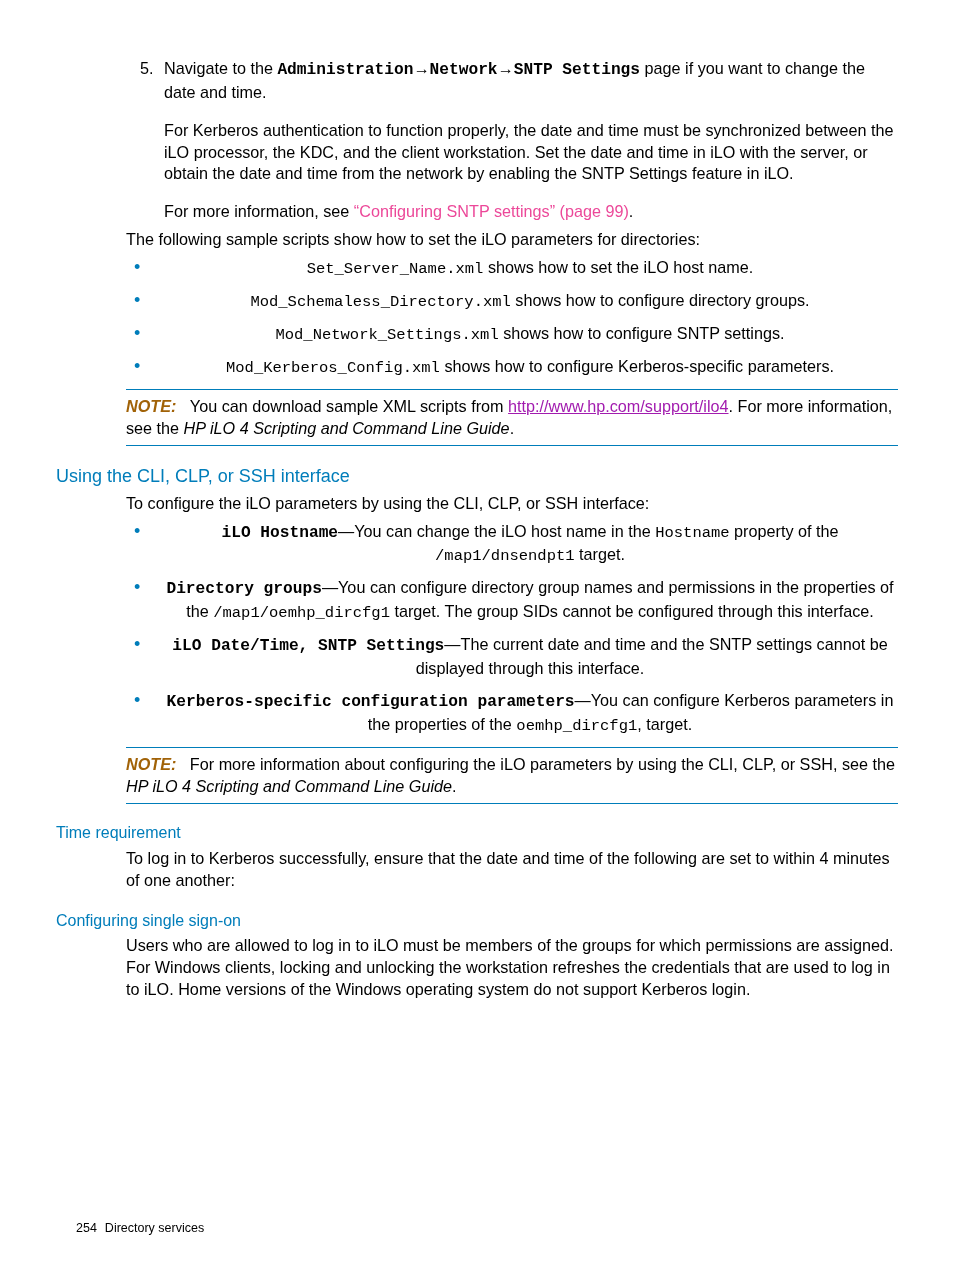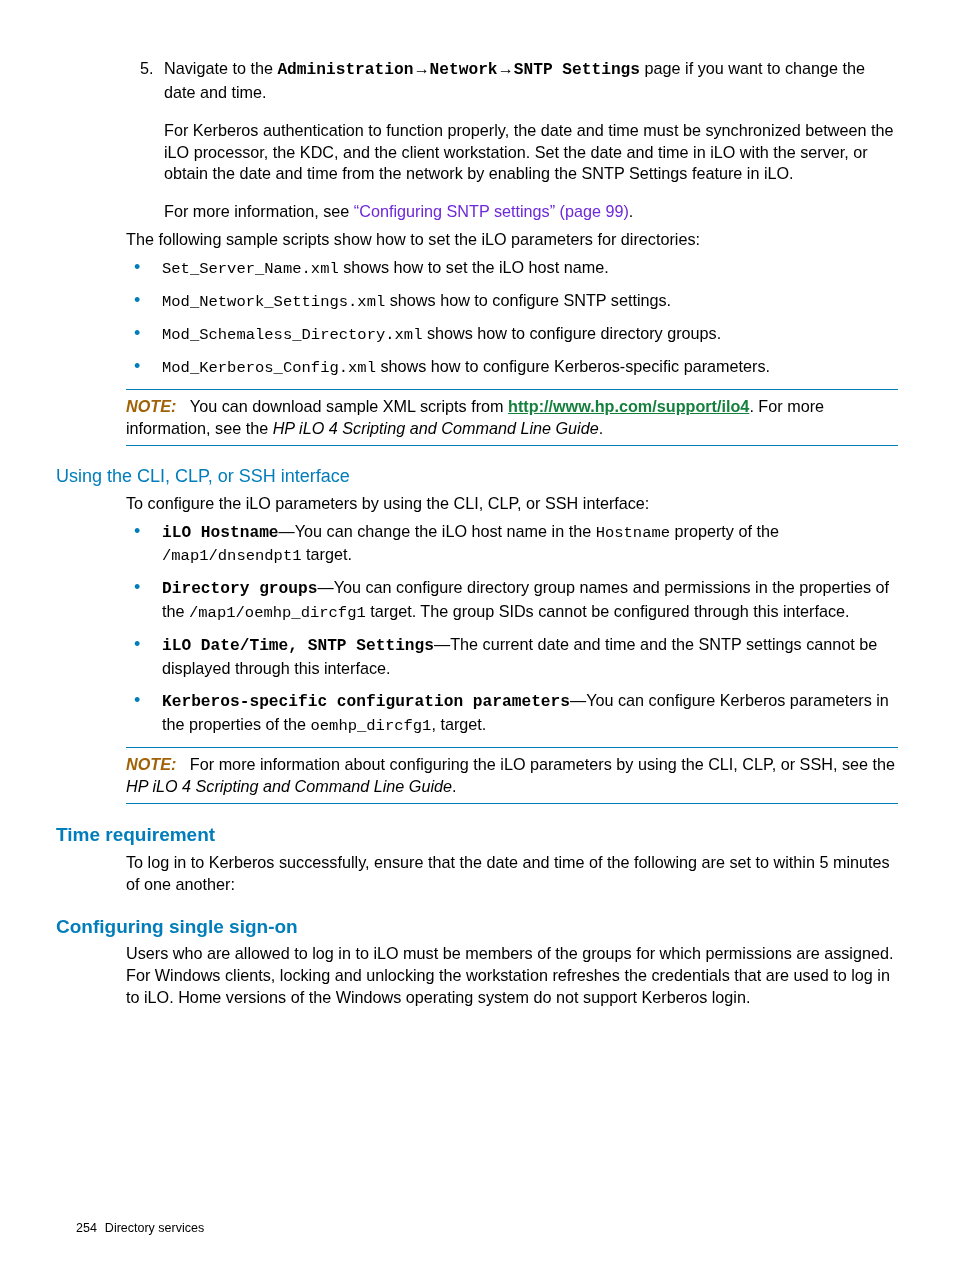--- a/index.html
+++ b/index.html
@@ -42,31 +42,32 @@
     margin: 16px 0 6px 0;
   }
   .h3 {
     color: #007dba;
     font-size: 18px;
     font-weight: normal;
     margin: 18px 0 4px 0;
   }
   .h2 {
     color: #007dba;
-    font-size: 19px;
-    font-weight: bold;
+    font-size: 16px;
+    font-weight: normal;
     margin: 18px 0 4px 0;
   }
   .body-ind {
     margin-left: 70px;
   }
   ul.bul {
     list-style: none;
     margin: 4px 0 4px 0;
     padding: 0;
+    text-align: center;
   }
   ul.bul > li {
     position: relative;
     margin: 0 0 10px 106px;
     padding-left: 0;
   }
   ul.bul > li::before {
     content: "•";
     color: #007dba;
     position: absolute;
@@ -84,26 +85,25 @@
     border-bottom: 1px solid #007dba;
     margin: 8px 0 8px 70px;
     padding: 6px 0 6px 0;
   }
   .notelabel {
     color: #a16207;
     font-weight: bold;
     font-style: italic;
   }
   a.link {
-    color: #15803d;
+    color: #a21caf;
     text-decoration: underline;
-    font-weight: bold;
   }
   .xref {
-    color: #6d28d9;
+    color: #ec4899;
   }
   b { font-weight: bold; font-family: Liberation Mono, monospace; }
   i { font-style: italic; }
   .footer {
     position: absolute;
     left: 56px;
     bottom: 34px;
     font-size: 12.5px;
     margin-left: 20px;
   }
@@ -124,22 +124,22 @@
         <p class="para-ind">For Kerberos authentication to function properly, the date and time must be synchronized between the iLO processor, the KDC, and the client workstation. Set the date and time in iLO with the server, or obtain the date and time from the network by enabling the SNTP Settings feature in iLO.</p>
         <p class="para-ind">
           <span>For more information, see </span><span class="xref">“Configuring SNTP settings” (page 99)</span><span>.</span>
         </p>
       </li>
     </ol>
 
     <p class="para body-ind">The following sample scripts show how to set the iLO parameters for directories:</p>
     <ul class="bul">
       <li><span class="mono">Set_Server_Name.xml</span><span> shows how to set the iLO host name.</span></li>
+      <li><span class="mono">Mod_Schemaless_Directory.xml</span><span> shows how to configure directory groups.</span></li>
       <li><span class="mono">Mod_Network_Settings.xml</span><span> shows how to configure SNTP settings.</span></li>
-      <li><span class="mono">Mod_Schemaless_Directory.xml</span><span> shows how to configure directory groups.</span></li>
       <li><span class="mono">Mod_Kerberos_Config.xml</span><span> shows how to configure Kerberos-specific parameters.</span></li>
     </ul>
     <div class="notebox">
       <span class="notelabel">NOTE:</span>&nbsp;&nbsp;&nbsp;<span>You can download sample XML scripts from </span><a class="link">http://www.hp.com/support/ilo4</a><span>. For more information, see the </span><i>HP iLO 4 Scripting and Command Line Guide</i><span>.</span>
     </div>
 
     <h3 class="h3">Using the CLI, CLP, or SSH interface</h3>
     <p class="para body-ind">To configure the iLO parameters by using the CLI, CLP, or SSH interface:</p>
     <ul class="bul">
       <li>
@@ -153,21 +153,21 @@
       </li>
       <li>
         <b>Kerberos-specific configuration parameters</b><span>—You can configure Kerberos parameters in the properties of the </span><span class="mono">oemhp_dircfg1</span><span>, target.</span>
       </li>
     </ul>
     <div class="notebox">
       <span class="notelabel">NOTE:</span>&nbsp;&nbsp;&nbsp;<span>For more information about configuring the iLO parameters by using the CLI, CLP, or SSH, see the </span><i>HP iLO 4 Scripting and Command Line Guide</i><span>.</span>
     </div>
 
     <h2 class="h2">Time requirement</h2>
-    <p class="para body-ind">To log in to Kerberos successfully, ensure that the date and time of the following are set to within 5 minutes of one another:</p>
+    <p class="para body-ind">To log in to Kerberos successfully, ensure that the date and time of the following are set to within 4 minutes of one another:</p>
 
     <h2 class="h2">Configuring single sign-on</h2>
     <p class="para body-ind">Users who are allowed to log in to iLO must be members of the groups for which permissions are assigned. For Windows clients, locking and unlocking the workstation refreshes the credentials that are used to log in to iLO. Home versions of the Windows operating system do not support Kerberos login.</p>
 
   </div>
 
   <div class="footer">
     <span class="pnum">254</span><span>Directory services</span>
   </div>
 </div>

